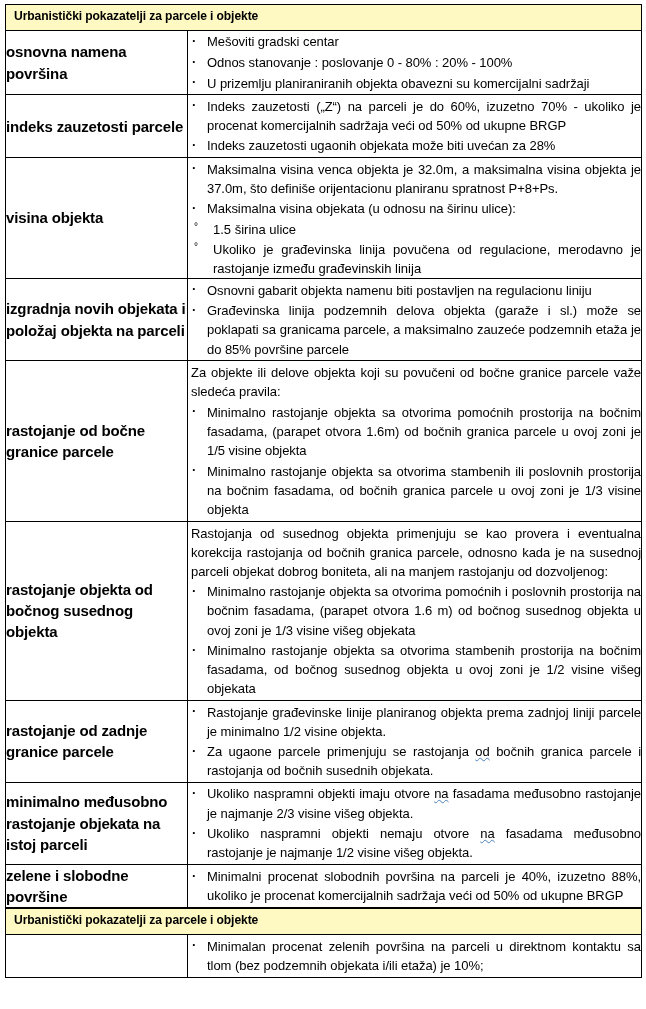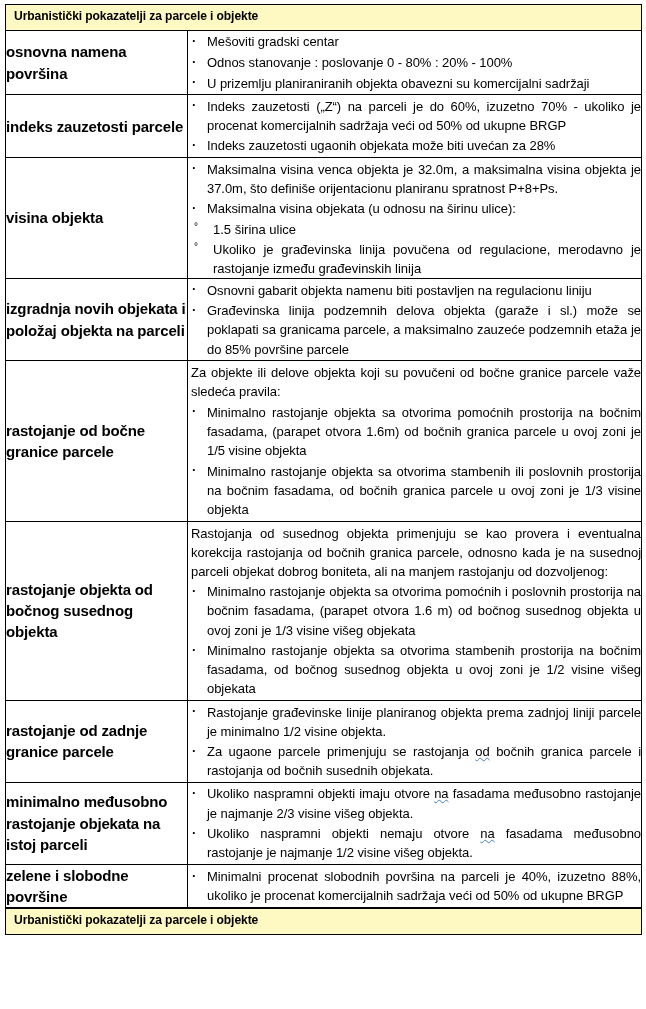--- a/index.html
+++ b/index.html
@@ -234,17 +234,25 @@
           <ul class="blist">
             <li>Minimalni procenat slobodnih površina na parceli je 40%, izuzetno 88%, ukoliko je procenat komercijalnih sadržaja veći od 50% od ukupne BRGP</li>
           </ul>
         </td>
       </tr>
 
       <tr class="section-head section-head-2">
         <td colspan="2">Urbanistički pokazatelji za parcele i objekte</td>
       </tr>
 
+      <tr>
+        <td class="label-cell empty"></td>
+        <td class="content-cell">
+          <ul class="blist">
+            <li>Minimalan procenat zelenih površina na parceli u direktnom kontaktu sa tlom (bez podzemnih objekata i/ili etaža) je 10%;</li>
+          </ul>
+        </td>
+      </tr>
 
     </tbody>
   </table>
 
 </div>
 
 </body></html>

